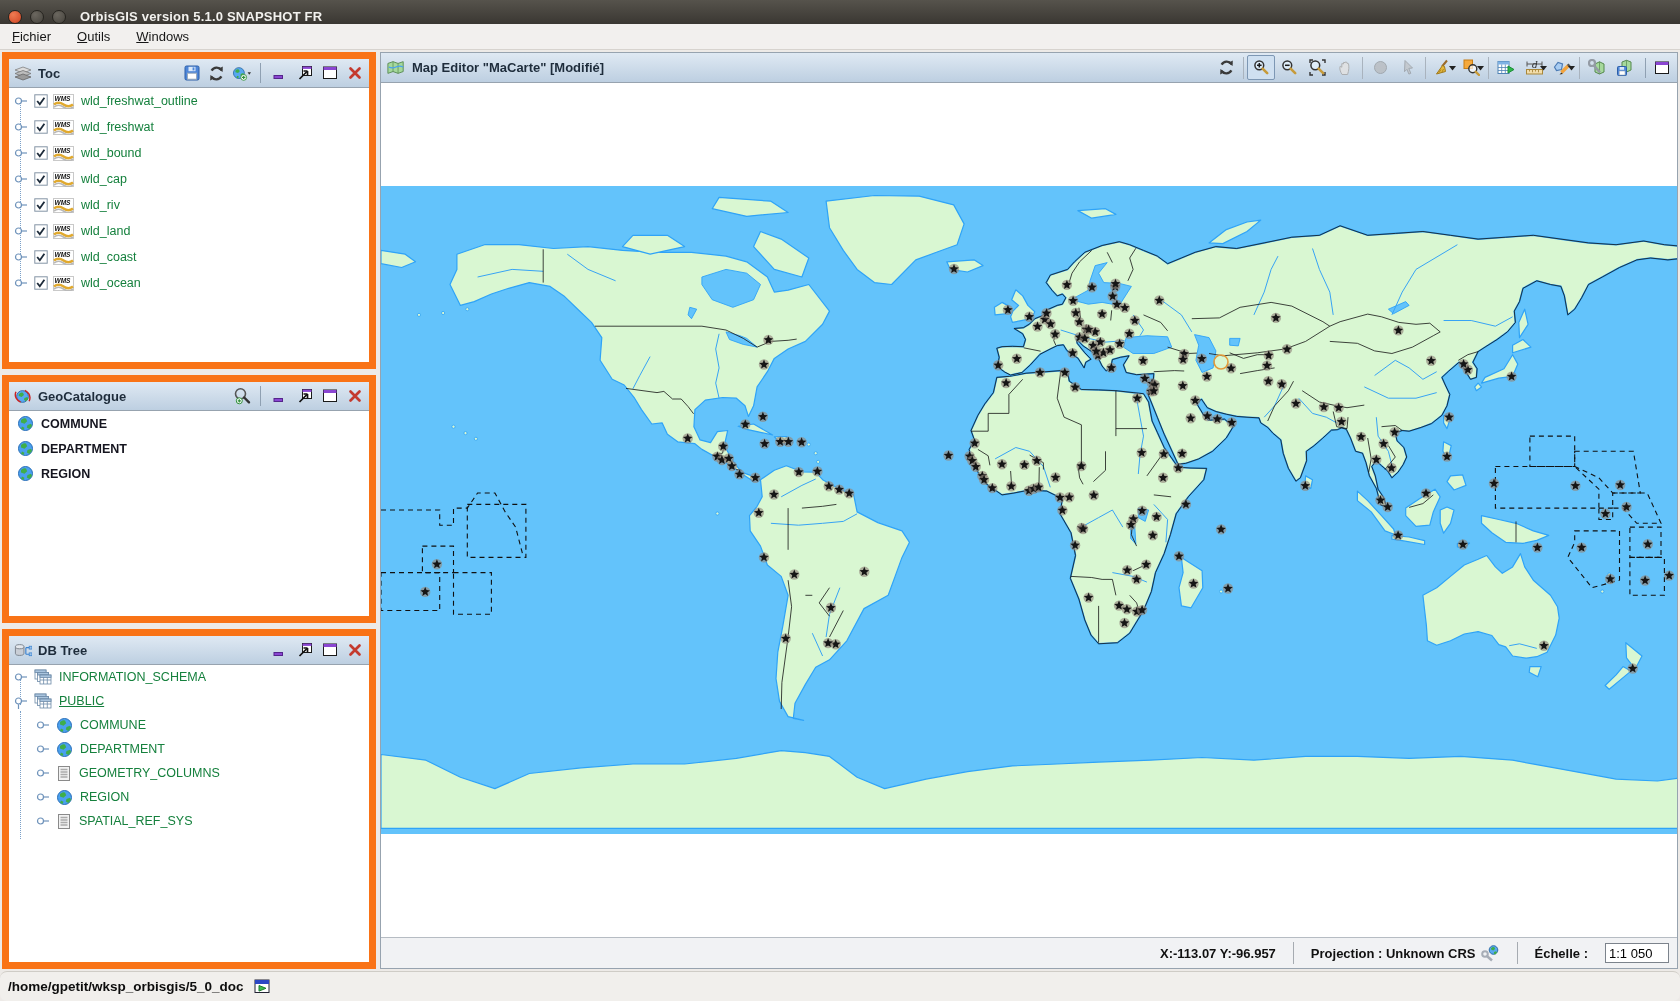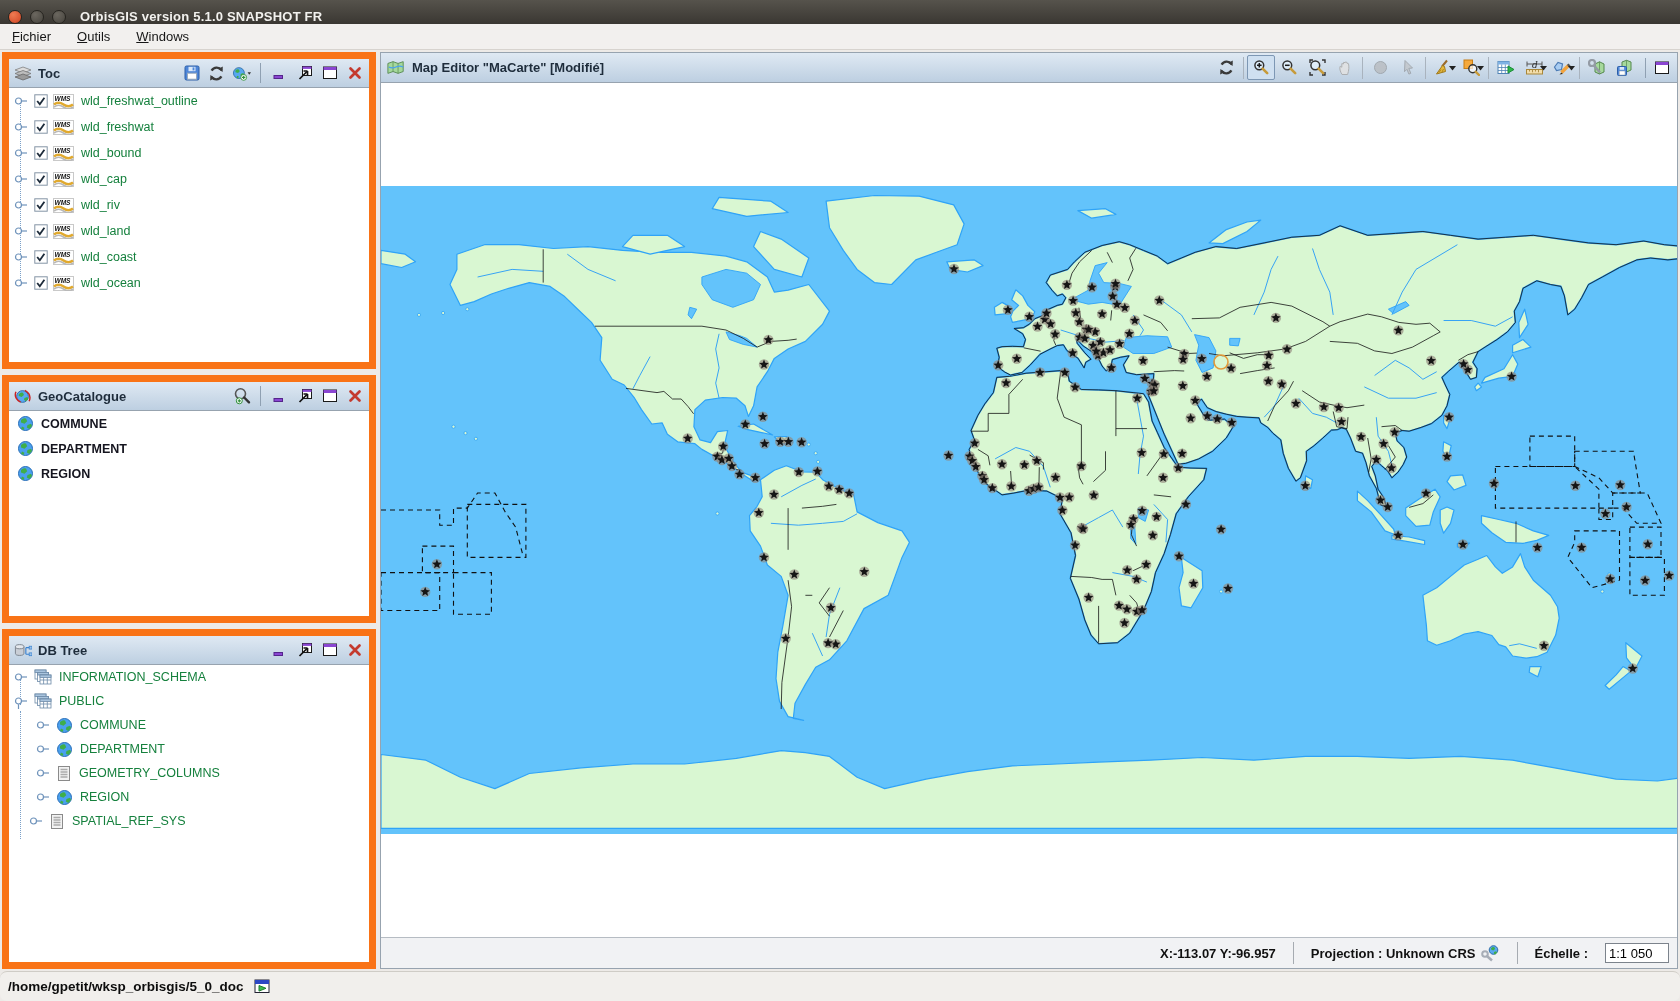--- a/index.html
+++ b/index.html
@@ -471,21 +471,21 @@
     <rect x="3.5" y="3.5" width="11" height="9" fill="#fff"></rect>
                   <rect x="3.5" y="3.5" width="11" height="2.5" fill="#a9c4de"></rect>
     <rect x="6" y="6" width="11" height="9" fill="#fff"></rect>
                   <rect x="6" y="6" width="11" height="2.5" fill="#a9c4de"></rect>
     <path d="M6,11 h11 M9.6,8.5 v6.5 M13.3,8.5 v6.5" fill="none"></path>
                 </g>
               </svg>
             </span>
             <span class="lbl">INFORMATION_SCHEMA</span>
           </div>
-          <div class="trow" style="height: 24px; padding-left: 5px;">
+          <div class="trow" style="height: 24px; padding-left: 5px; text-decoration: underline;">
             <span>
               <svg width="15" height="16" viewBox="0 0 15 16">
                 <circle cx="4.5" cy="8" r="3" fill="#fff" stroke="#6f93bb" stroke-width="1.2"></circle>
     <line x1="4.5" y1="11.2" x2="4.5" y2="16" stroke="#6f93bb" stroke-width="1.2"></line>
     <line x1="7.8" y1="8" x2="13" y2="8" stroke="#6f93bb" stroke-width="1.2"></line>
               </svg>
             </span>
             <span>
               <svg width="18" height="17" viewBox="0 0 18 17">
                 <g stroke="#6d8aa8" stroke-width=".8">
@@ -554,21 +554,21 @@
               </svg>
             </span>
             <span>
               <svg width="17" height="17" viewBox="0 0 17 17">
                 <circle cx="8.5" cy="8.5" r="7" fill="#4aa0ef" stroke="#2a6fb8"></circle>
     <path d="M4,5 q2.5,-2.5 5,-1.5 l1.2,2.8 -2.7,2.4 -3.5,-1.2Z M10.5,10 l3.5,-1.2 1,2.3 -2.7,3 -2.5,-1.6Z M5,11.5 l2.5,1.2 -1,2.4 -2.5,-1.4Z" fill="#3fae49"></path>
               </svg>
             </span>
             <span class="lbl">REGION</span>
           </div>
-          <div class="trow" style="height: 24px; padding-left: 20px;">
+          <div class="trow" style="height: 24px; padding-left: 27px;">
             <span>
               <svg width="15" height="16" viewBox="0 0 15 16">
                 <circle cx="4.5" cy="8" r="3" fill="#fff" stroke="#6f93bb" stroke-width="1.2"></circle>
     <line x1="7.8" y1="8" x2="13" y2="8" stroke="#6f93bb" stroke-width="1.2"></line>
               </svg>
             </span>
             <span>
               <svg width="16" height="17" viewBox="0 0 16 17">
                 <rect x="2.5" y="1.5" width="11" height="14" fill="#f2f2f2" stroke="#8a8a8a"></rect>
     <path d="M4.5,4.5 h7 M4.5,7 h7 M4.5,9.5 h7 M4.5,12 h7" stroke="#ababab" stroke-width="1.3"></path>

